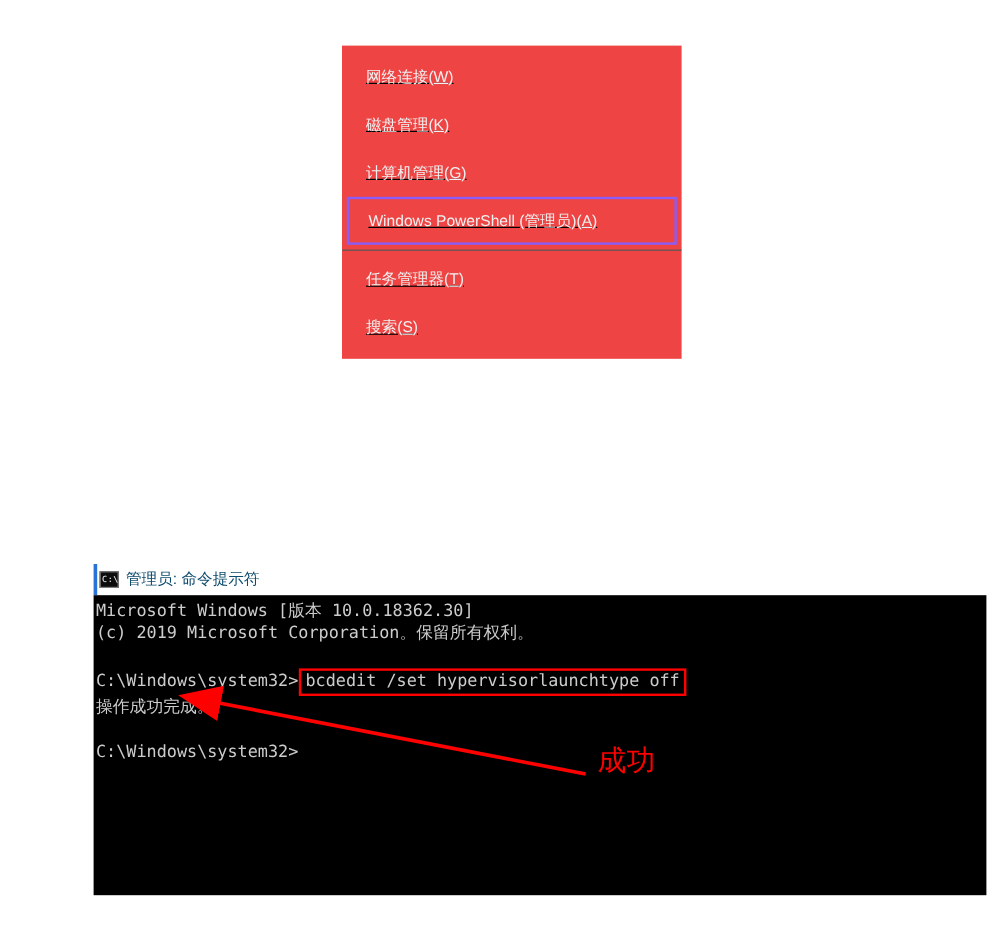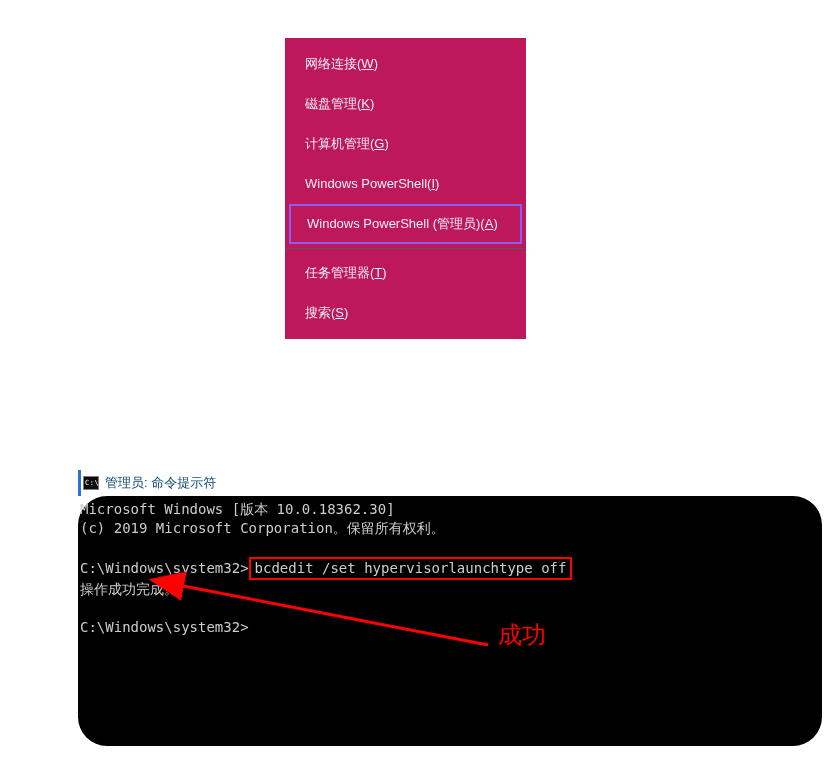--- a/index.html
+++ b/index.html
@@ -9,23 +9,24 @@
     background: #ffffff;
     font-family: "Microsoft YaHei", "Segoe UI", Arial, sans-serif;
     position: relative;
   }
 
   
   .context-menu {
     position: absolute;
     left: 285px;
     top: 38px;
-    width: 241px;
-    background: #be185d;
+    width: 283px;
+    background: #ef4444;
     padding: 6px 0;
+    text-decoration: underline;
   }
   .menu-item {
     color: #f0f0f0;
     font-size: 13px;
     padding: 12px 20px;
     cursor: default;
     line-height: 16px;
   }
   .menu-item u { text-decoration: underline; }
   .menu-divider {
@@ -73,21 +74,20 @@
   .console-body {
     background: #000000;
     color: #cccccc;
     font-family: "NSimSun", Consolas, monospace;
     font-size: 14px;
     line-height: 19px;
     padding: 4px 2px 70px 2px;
     min-height: 250px;
     white-space: pre;
     position: relative;
-    border-radius: 29px;
   }
   .cmd-highlight {
     border: 2px solid #ff0000;
     padding: 0 4px;
     display: inline-block;
   }
   .annot-label {
     position: absolute;
     left: 420px;
     top: 130px;
@@ -113,23 +113,20 @@
 <div class="context-menu">
   <div class="menu-item">
     <span>网络连接(</span><u>W</u><span>)</span>
   </div>
   <div class="menu-item">
     <span>磁盘管理(</span><u>K</u><span>)</span>
   </div>
   <div class="menu-item">
     <span>计算机管理(</span><u>G</u><span>)</span>
   </div>
-  <div class="menu-item">
-    <span>Windows PowerShell(</span><u>I</u><span>)</span>
-  </div>
   <div class="menu-item highlighted">
     <span>Windows PowerShell (管理员)(</span><u>A</u><span>)</span>
   </div>
   <div class="menu-divider"></div>
   <div class="menu-item">
     <span>任务管理器(</span><u>T</u><span>)</span>
   </div>
   <div class="menu-item">
     <span>搜索(</span><u>S</u><span>)</span>
   </div>

